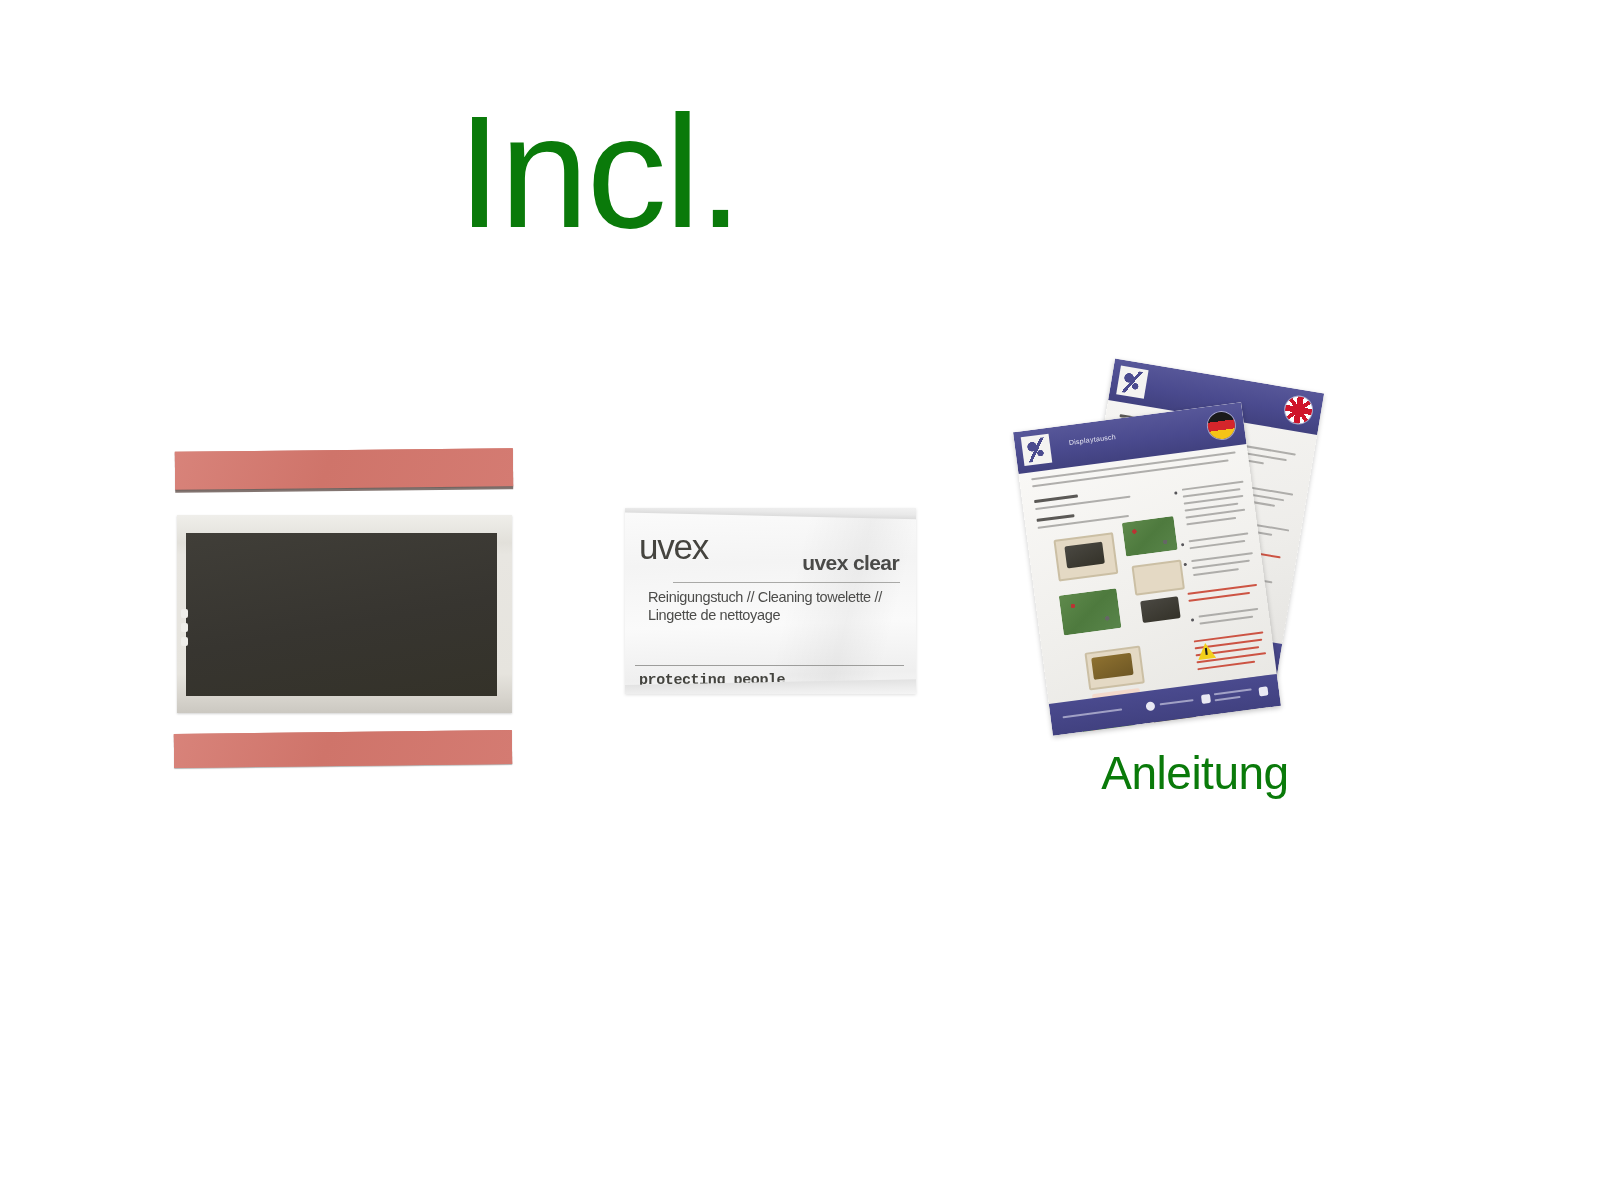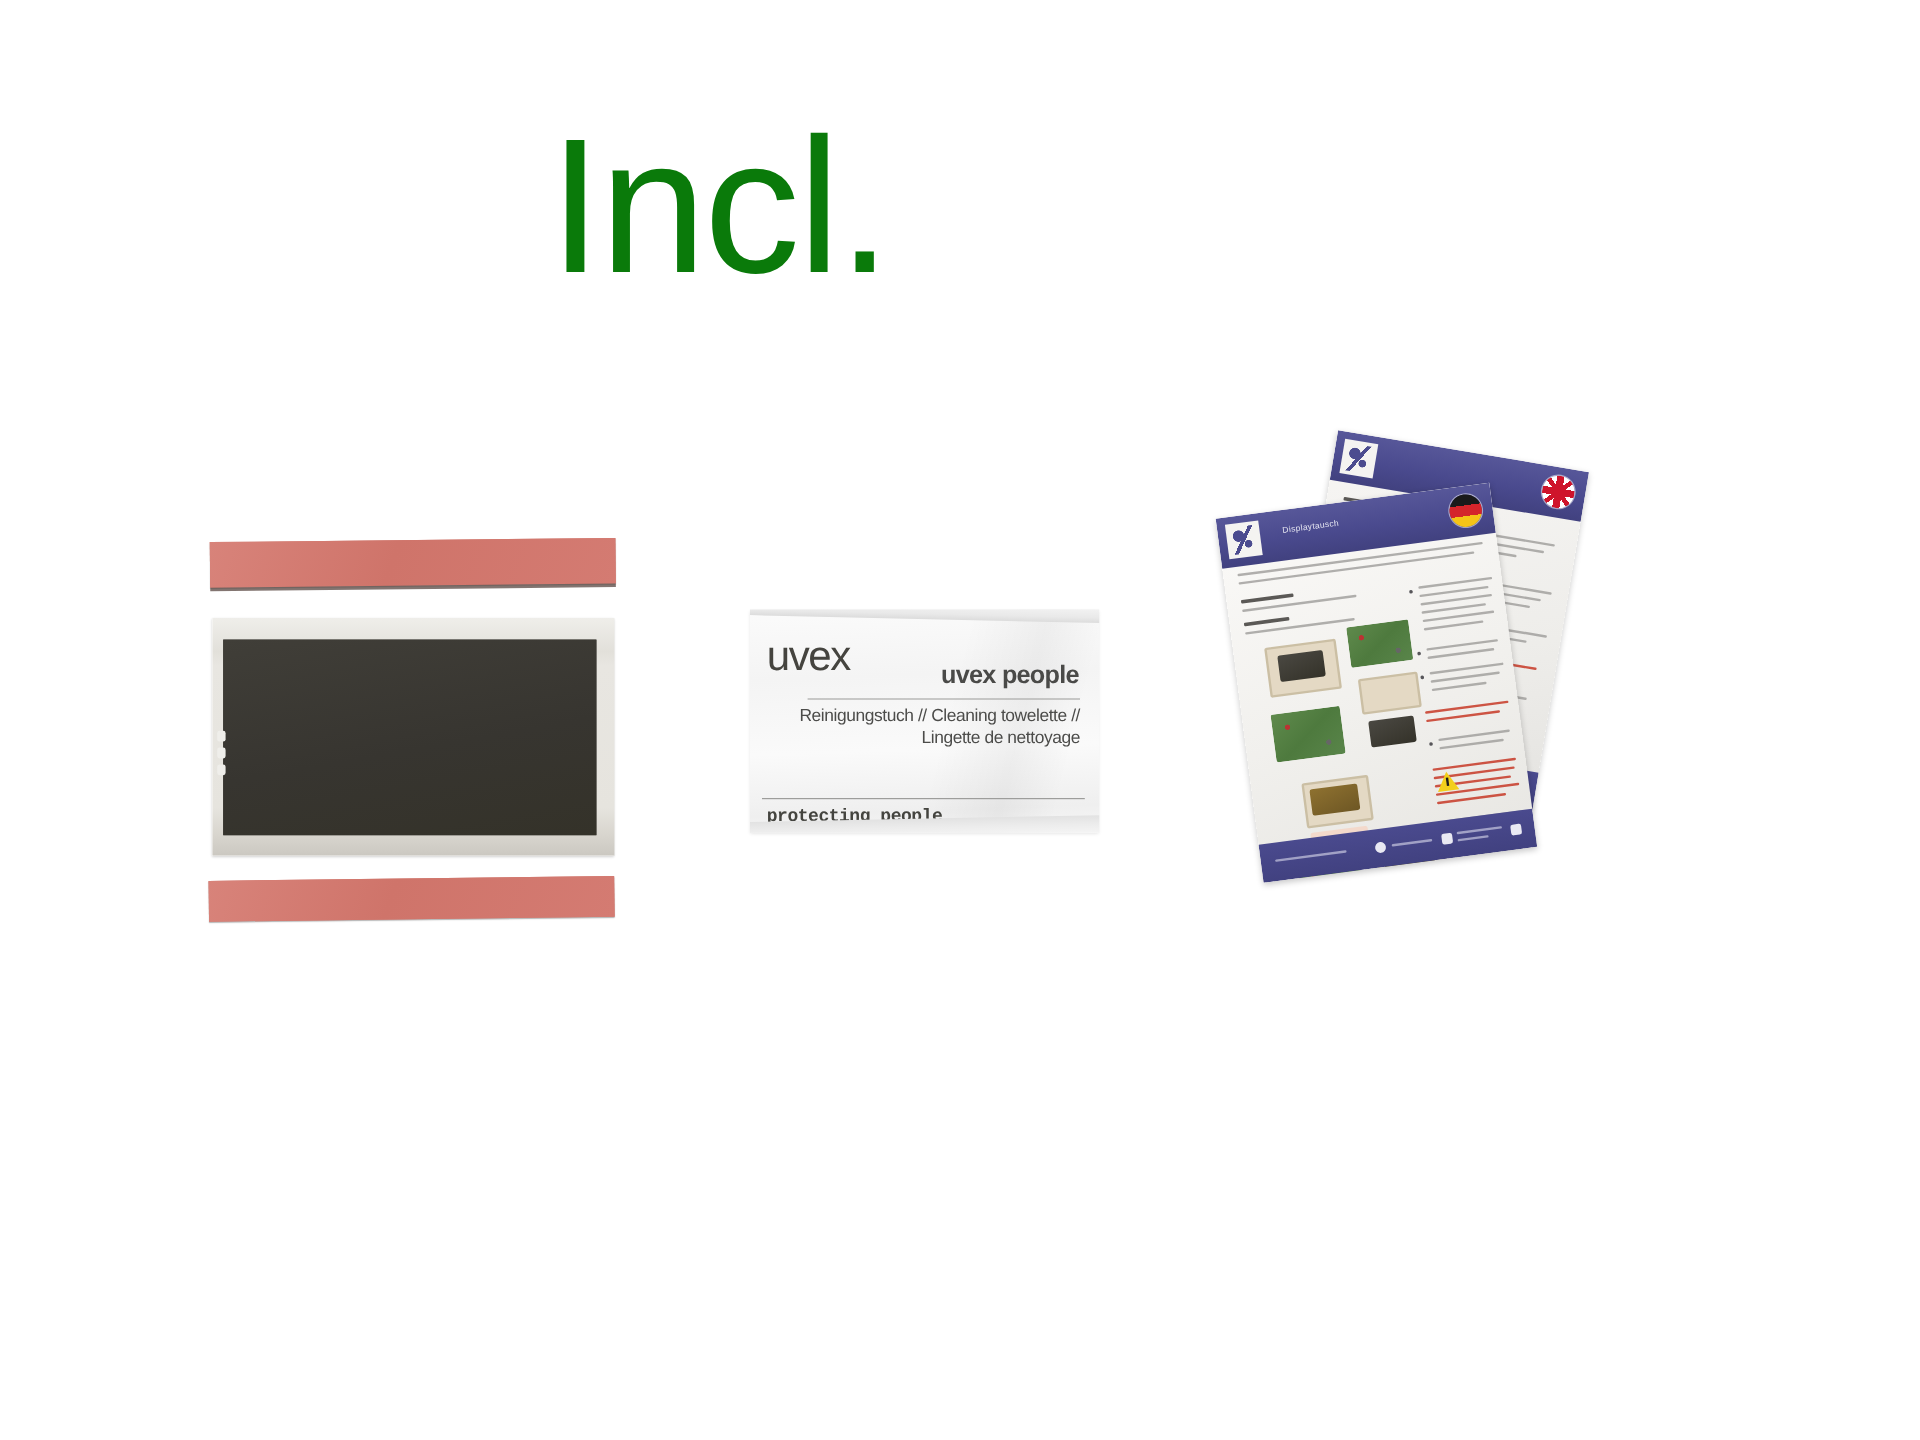--- a/index.html
+++ b/index.html
@@ -154,21 +154,20 @@
     right: 16px;
     top: 74px;
     height: 1px;
     background: #a9a9a7;
   }
   #uvex-desc {
     position: absolute;
     right: 16px;
     top: 80px;
     width: 252px;
-    text-align: right;
     font-size: 14.5px;
     line-height: 1.25;
     letter-spacing: -0.35px;
     color: #4c4c4a;
   }
   #uvex-subdesc {
     position: absolute;
     right: 16px;
     top: 121px;
     width: 240px;
@@ -391,21 +390,21 @@
     </div>
   </div>
 
   <div class="adhesive-strip" id="adhesive-strip-bottom"></div>
 </div>
 
 <div id="uvex-sachet">
 
   <div id="uvex-logo">uvex</div>
 
-  <div id="uvex-product-name">uvex people</div>
+  <div id="uvex-product-name">uvex clear</div>
 
   <div id="uvex-divider-top"></div>
 
   <div id="uvex-desc">
     <div>Reinigungstuch // Cleaning towelette //</div>
     <div>Lingette de nettoyage</div>
   </div>
 
 
   <div id="uvex-divider-bottom"></div>
@@ -534,13 +533,14 @@
       <div class="social-ico" style="left:152px; top:11px;"></div>
       <div class="foot-line" style="left:165px; top:11px; width:38px;"></div>
       <div class="foot-line" style="left:165px; top:17px; width:26px;"></div>
       <div class="social-ico" style="left:210px; top:11px;"></div>
       <div class="foot-line" style="left:12px; top:14px; width:60px;"></div>
     </div>
   </div>
 </div>
 
 <div id="manual-caption">
+  <div>Anleitung</div>
 </div>
 
 </body></html>

